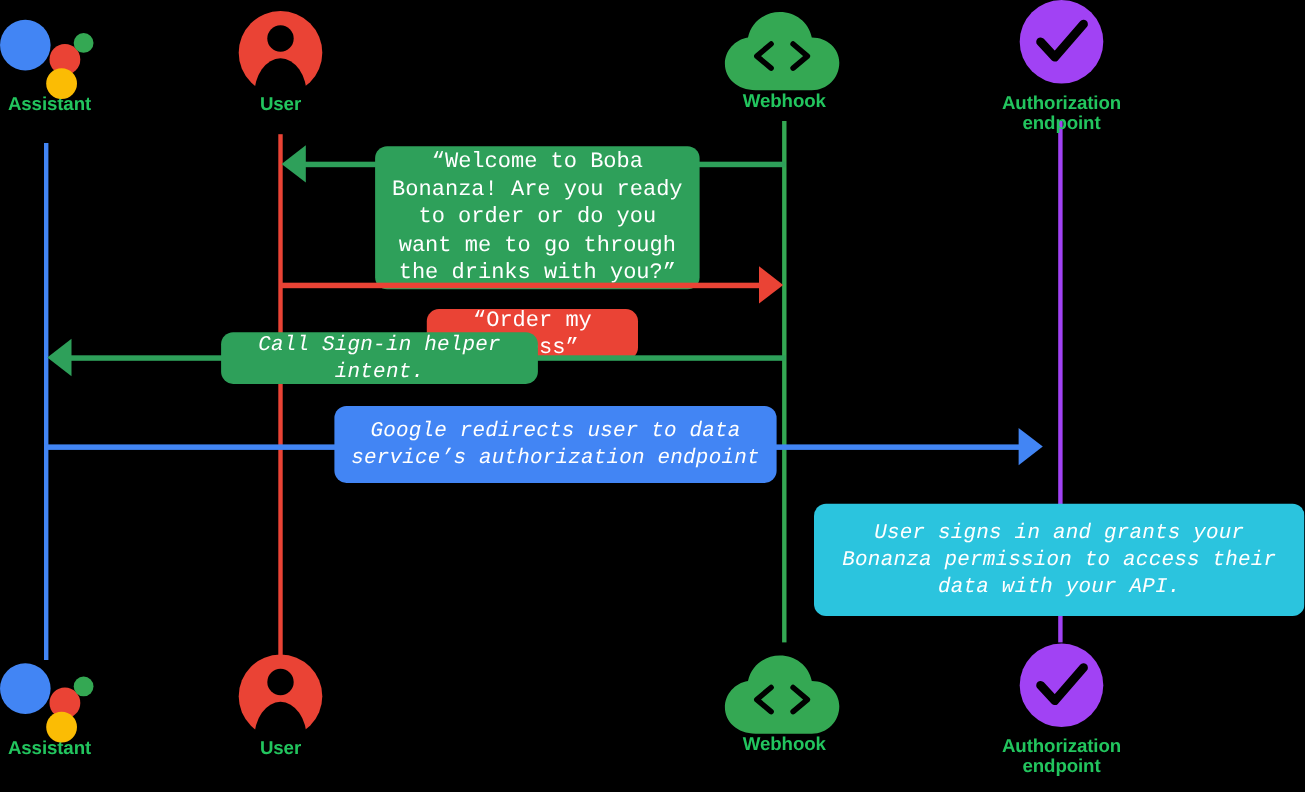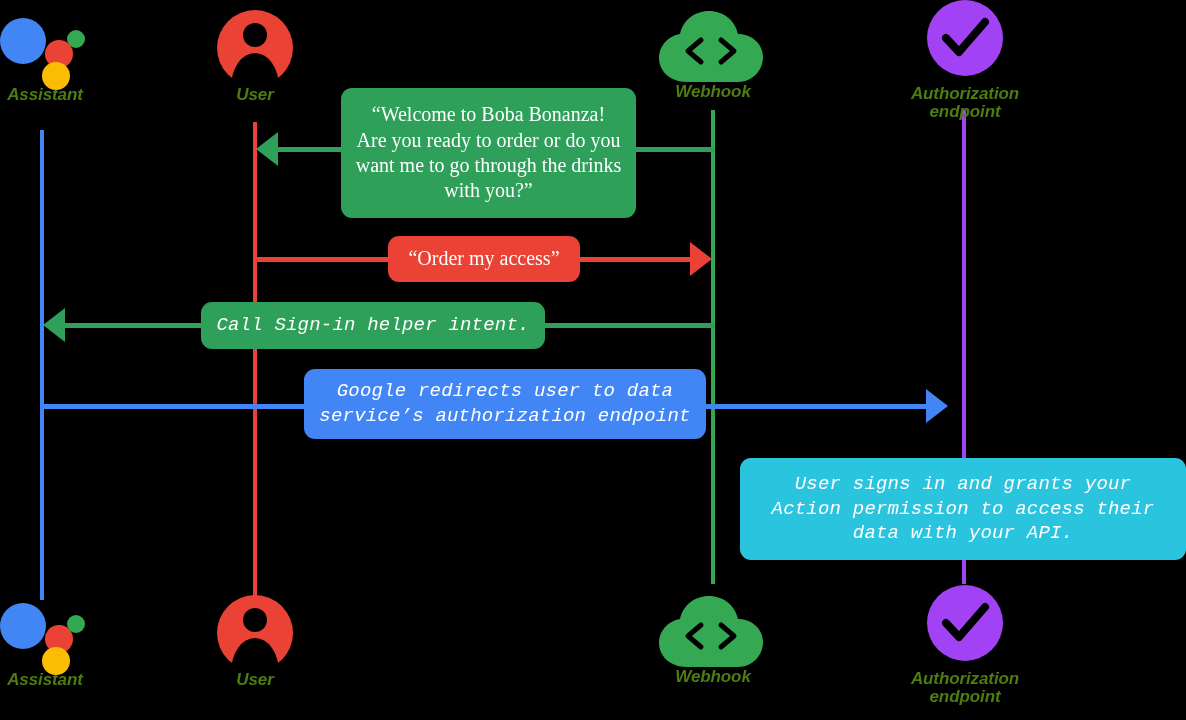--- a/index.html
+++ b/index.html
@@ -21,27 +21,26 @@
     position: absolute;
     width: 4px;
   }
 
   
   .actor {
     position: absolute;
     text-align: center;
   }
   .actor-label {
-    color: #4d7c0f;
+    color: #22c55e;
     font-size: 17px;
     font-weight: bold;
     line-height: 1.08;
     letter-spacing: -0.1px;
     white-space: pre-line;
-    font-style: italic;
   }
 
   
   .assistant-icon {
     position: relative;
     width: 90px;
     height: 76px;
     margin: 0 auto;
   }
   .assistant-icon .dot { position: absolute; border-radius: 50%; }
@@ -103,23 +102,24 @@
     position: absolute;
     border-radius: 11px;
     color: #FFFFFF;
     box-sizing: border-box;
     display: flex;
     align-items: center;
     justify-content: center;
     text-align: center;
   }
   .bubble-sans {
-    font-family: Liberation Serif, serif;
+    font-family: Liberation Mono, monospace;
     font-size: 20px;
     line-height: 1.27;
+    margin-top: 45px;
   }
   .bubble-mono {
     font-family: "Liberation Mono", monospace;
     font-style: italic;
     font-size: 19px;
     line-height: 1.3;
     letter-spacing: 0.2px;
   }
 
   
@@ -187,27 +187,27 @@
   <div class="arrow-line" style="left:270px; top:147px; width:444px; background:#2EA05A;"></div>
   <div class="arrow-head" style="left:256px; top:132px; border-right:22px solid #2EA05A;"></div>
   <div class="bubble bubble-sans" style="left:341px; top:88px; width:295px; height:130px; padding:6px 14px; background:#2EA05A;">“Welcome to Boba Bonanza! Are you ready to order or do you want me to go through the drinks with you?”</div>
 
   <div class="arrow-line" style="left:255px; top:257px; width:440px; background:#EA4335;"></div>
   <div class="arrow-head" style="left:690px; top:242px; border-left:22px solid #EA4335;"></div>
   <div class="bubble bubble-sans" style="left:388px; top:236px; width:192px; height:46px; padding:0 10px; background:#EA4335;">“Order my access”</div>
 
   <div class="arrow-line" style="left:60px; top:323px; width:654px; background:#2EA05A;"></div>
   <div class="arrow-head" style="left:43px; top:308px; border-right:22px solid #2EA05A;"></div>
-  <div class="bubble bubble-mono" style="left:201px; top:302px; width:344px; height:47px; padding:0 12px; background:#2EA05A;">Call Sign-in helper intent.</div>
+  <div class="bubble bubble-mono" style="left:201px; top:302px; width:288px; height:47px; padding:0 12px; background:#2EA05A;">Call Sign-in helper intent.</div>
 
   <div class="arrow-line" style="left:40px; top:404px; width:890px; background:#4285F4;"></div>
   <div class="arrow-head" style="left:926px; top:389px; border-left:22px solid #4285F4;"></div>
   <div class="bubble bubble-mono" style="left:304px; top:369px; width:402px; height:70px; padding:0 11px; background:#4285F4;">Google redirects user to data service’s authorization endpoint</div>
 
-  <div class="bubble bubble-mono" style="left:740px; top:458px; width:446px; height:102px; padding:0 16px; background:#2BC4DE;">User signs in and grants your Action permission to access their data with your API.</div>
+  <div class="bubble bubble-mono" style="left:740px; top:458px; width:446px; height:102px; padding:0 16px; background:#2BC4DE;">User signs in and grants your Bonanza permission to access their data with your API.</div>
 
   <div class="actor" style="left:0px; top:595px; width:90px;">
     <div class="assistant-icon">
       <span class="dot dot-blue"></span>
       <span class="dot dot-red"></span>
       <span class="dot dot-green"></span>
       <span class="dot dot-yellow"></span>
     </div>
     <div class="actor-label">Assistant</div>
   </div>

